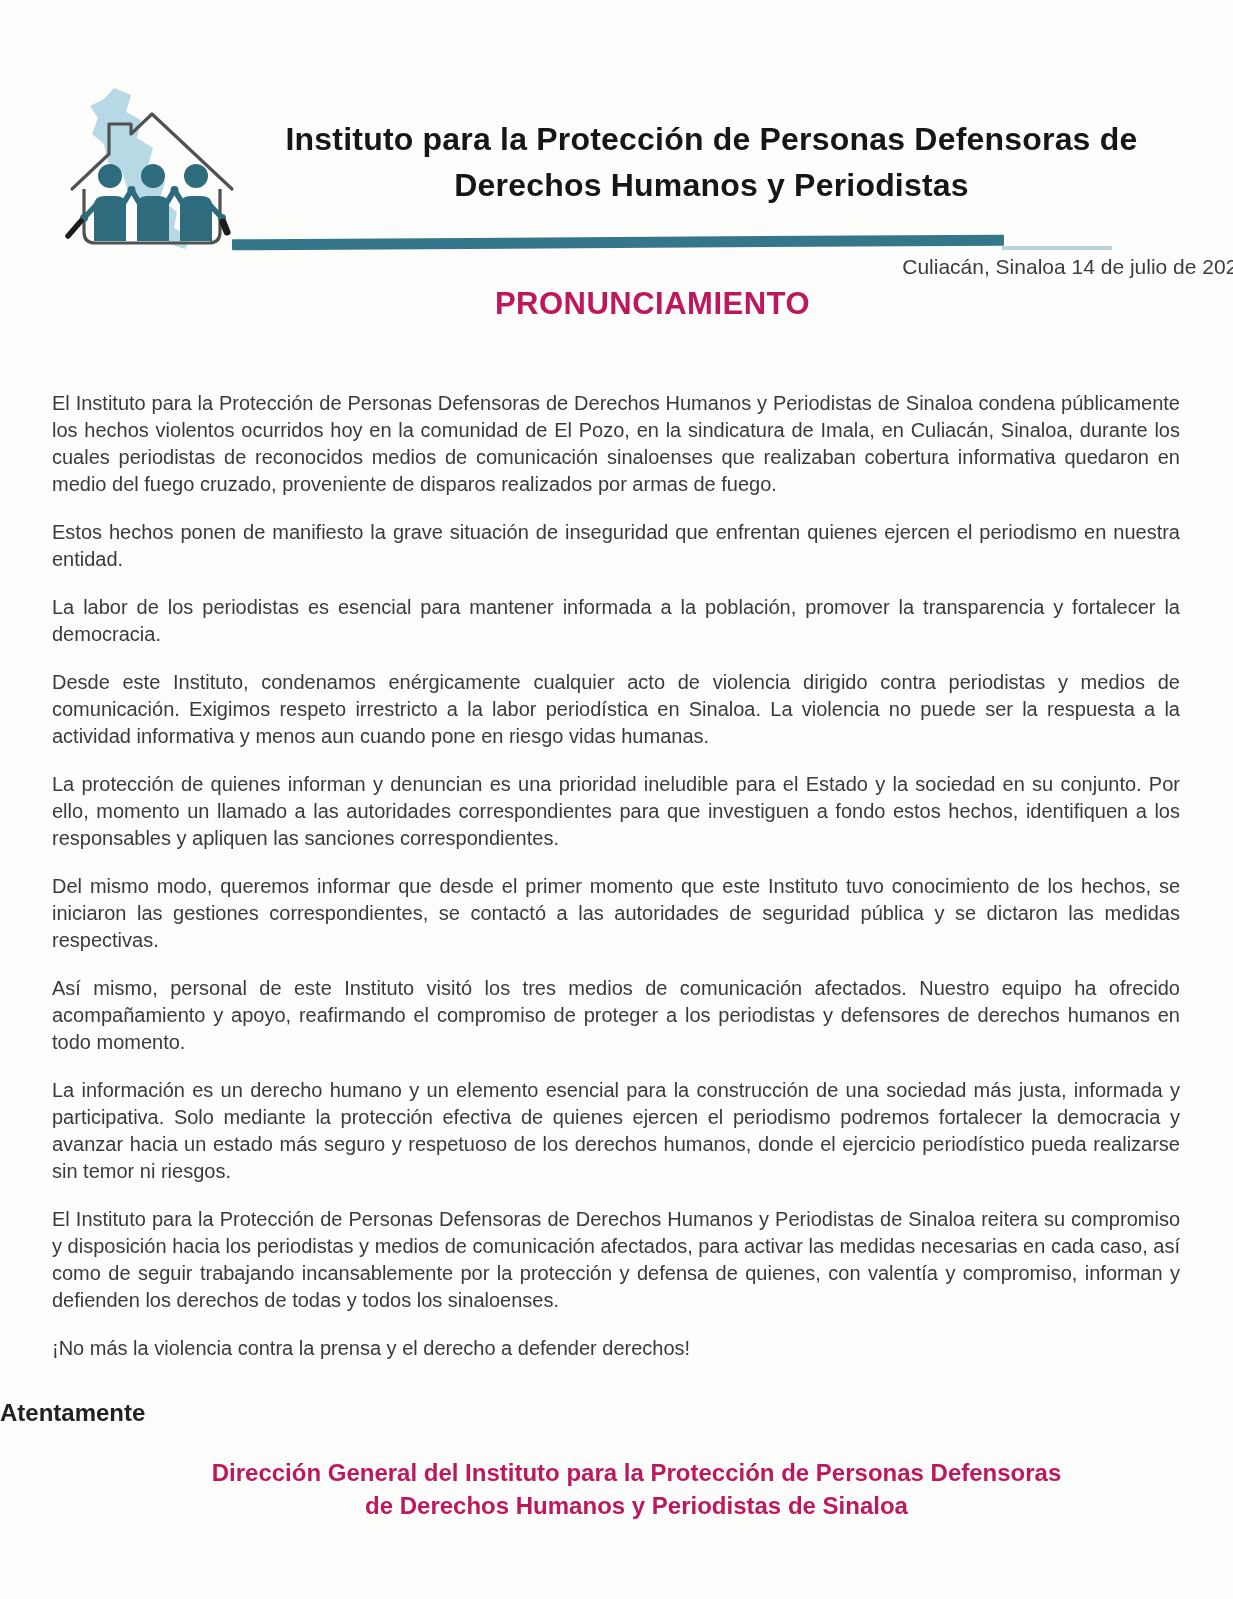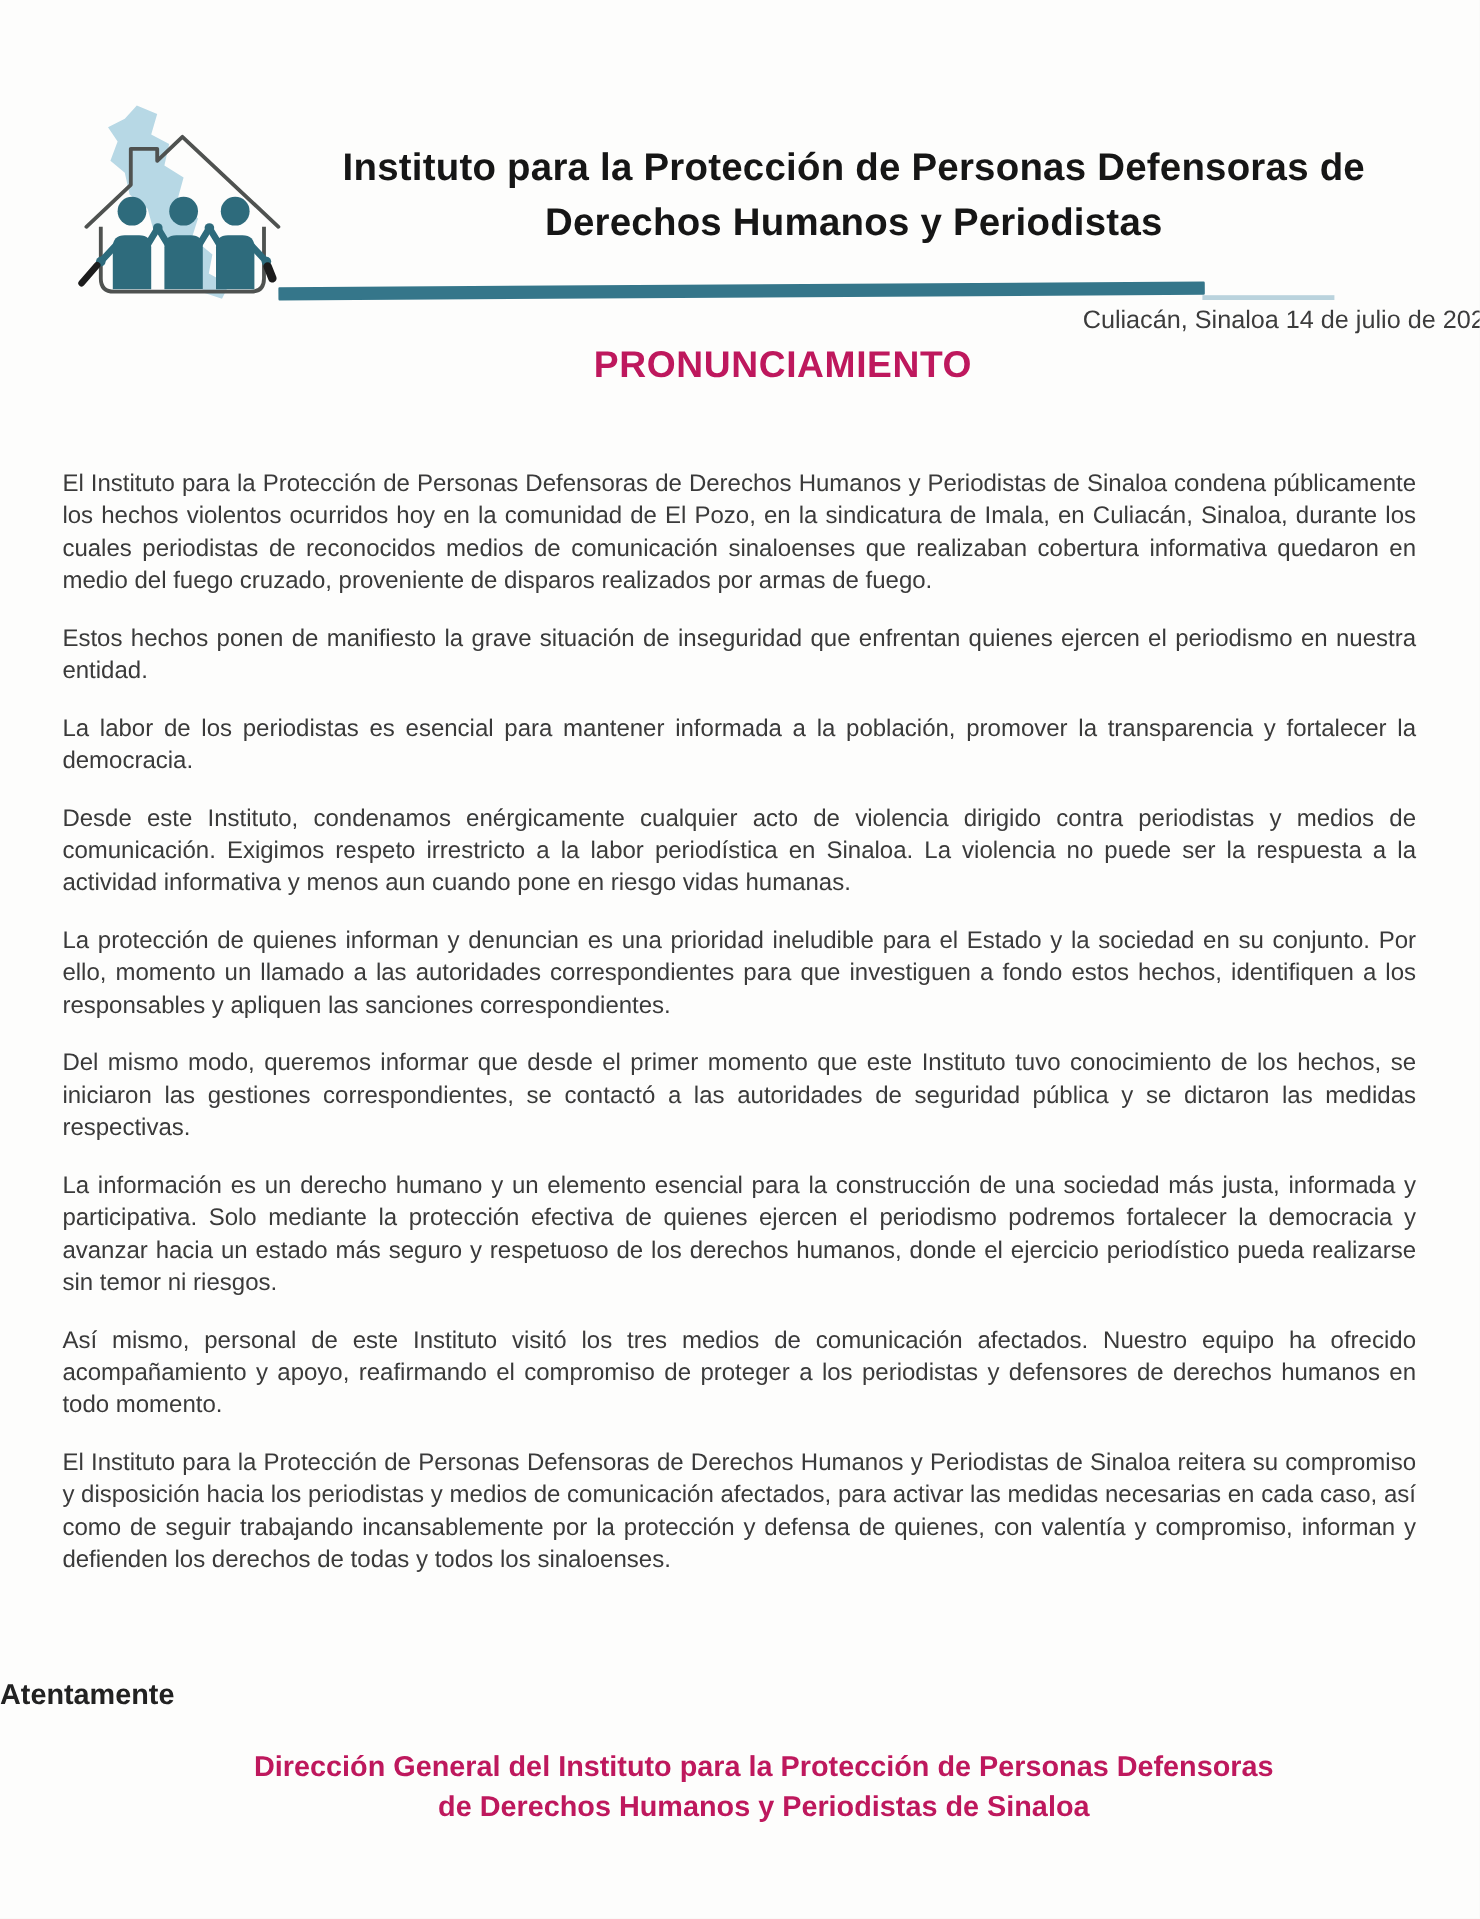--- a/index.html
+++ b/index.html
@@ -114,23 +114,24 @@
 
   <h1 class="doc-title">PRONUNCIAMIENTO</h1>
 
   <main class="content">
     <p>El Instituto para la Protección de Personas Defensoras de Derechos Humanos y Periodistas de Sinaloa condena públicamente los hechos violentos ocurridos hoy en la comunidad de El Pozo, en la sindicatura de Imala, en Culiacán, Sinaloa, durante los cuales periodistas de reconocidos medios de comunicación sinaloenses que realizaban cobertura informativa quedaron en medio del fuego cruzado, proveniente de disparos realizados por armas de fuego.</p>
     <p>Estos hechos ponen de manifiesto la grave situación de inseguridad que enfrentan quienes ejercen el periodismo en nuestra entidad.</p>
     <p>La labor de los periodistas es esencial para mantener informada a la población, promover la transparencia y fortalecer la democracia.</p>
     <p>Desde este Instituto, condenamos enérgicamente cualquier acto de violencia dirigido contra periodistas y medios de comunicación. Exigimos respeto irrestricto a la labor periodística en Sinaloa. La violencia no puede ser la respuesta a la actividad informativa y menos aun cuando pone en riesgo vidas humanas.</p>
     <p>La protección de quienes informan y denuncian es una prioridad ineludible para el Estado y la sociedad en su conjunto. Por ello, momento un llamado a las autoridades correspondientes para que investiguen a fondo estos hechos, identifiquen a los responsables y apliquen las sanciones correspondientes.</p>
     <p>Del mismo modo, queremos informar que desde el primer momento que este Instituto tuvo conocimiento de los hechos, se iniciaron las gestiones correspondientes, se contactó a las autoridades de seguridad pública y se dictaron las medidas respectivas.</p>
+    <p>Así mismo, personal de este Instituto visitó los tres medios de comunicación afectados. Nuestro equipo ha ofrecido acompañamiento y apoyo, reafirmando el compromiso de proteger a los periodistas y defensores de derechos humanos en todo momento.</p>
     <p>La información es un derecho humano y un elemento esencial para la construcción de una sociedad más justa, informada y participativa. Solo mediante la protección efectiva de quienes ejercen el periodismo podremos fortalecer la democracia y avanzar hacia un estado más seguro y respetuoso de los derechos humanos, donde el ejercicio periodístico pueda realizarse sin temor ni riesgos.</p>
-    <p>Así mismo, personal de este Instituto visitó los tres medios de comunicación afectados. Nuestro equipo ha ofrecido acompañamiento y apoyo, reafirmando el compromiso de proteger a los periodistas y defensores de derechos humanos en todo momento.</p>
     <p>El Instituto para la Protección de Personas Defensoras de Derechos Humanos y Periodistas de Sinaloa reitera su compromiso y disposición hacia los periodistas y medios de comunicación afectados, para activar las medidas necesarias en cada caso, así como de seguir trabajando incansablemente por la protección y defensa de quienes, con valentía y compromiso, informan y defienden los derechos de todas y todos los sinaloenses.</p>
+    <p>¡No más la violencia contra la prensa y el derecho a defender derechos!</p>
   </main>
 
   <div class="closing">Atentamente</div>
 
   <div class="signature">
     <div>Dirección General del Instituto para la Protección de Personas Defensoras</div>
     <div>de Derechos Humanos y Periodistas de Sinaloa</div>
   </div>
 
 </div>

